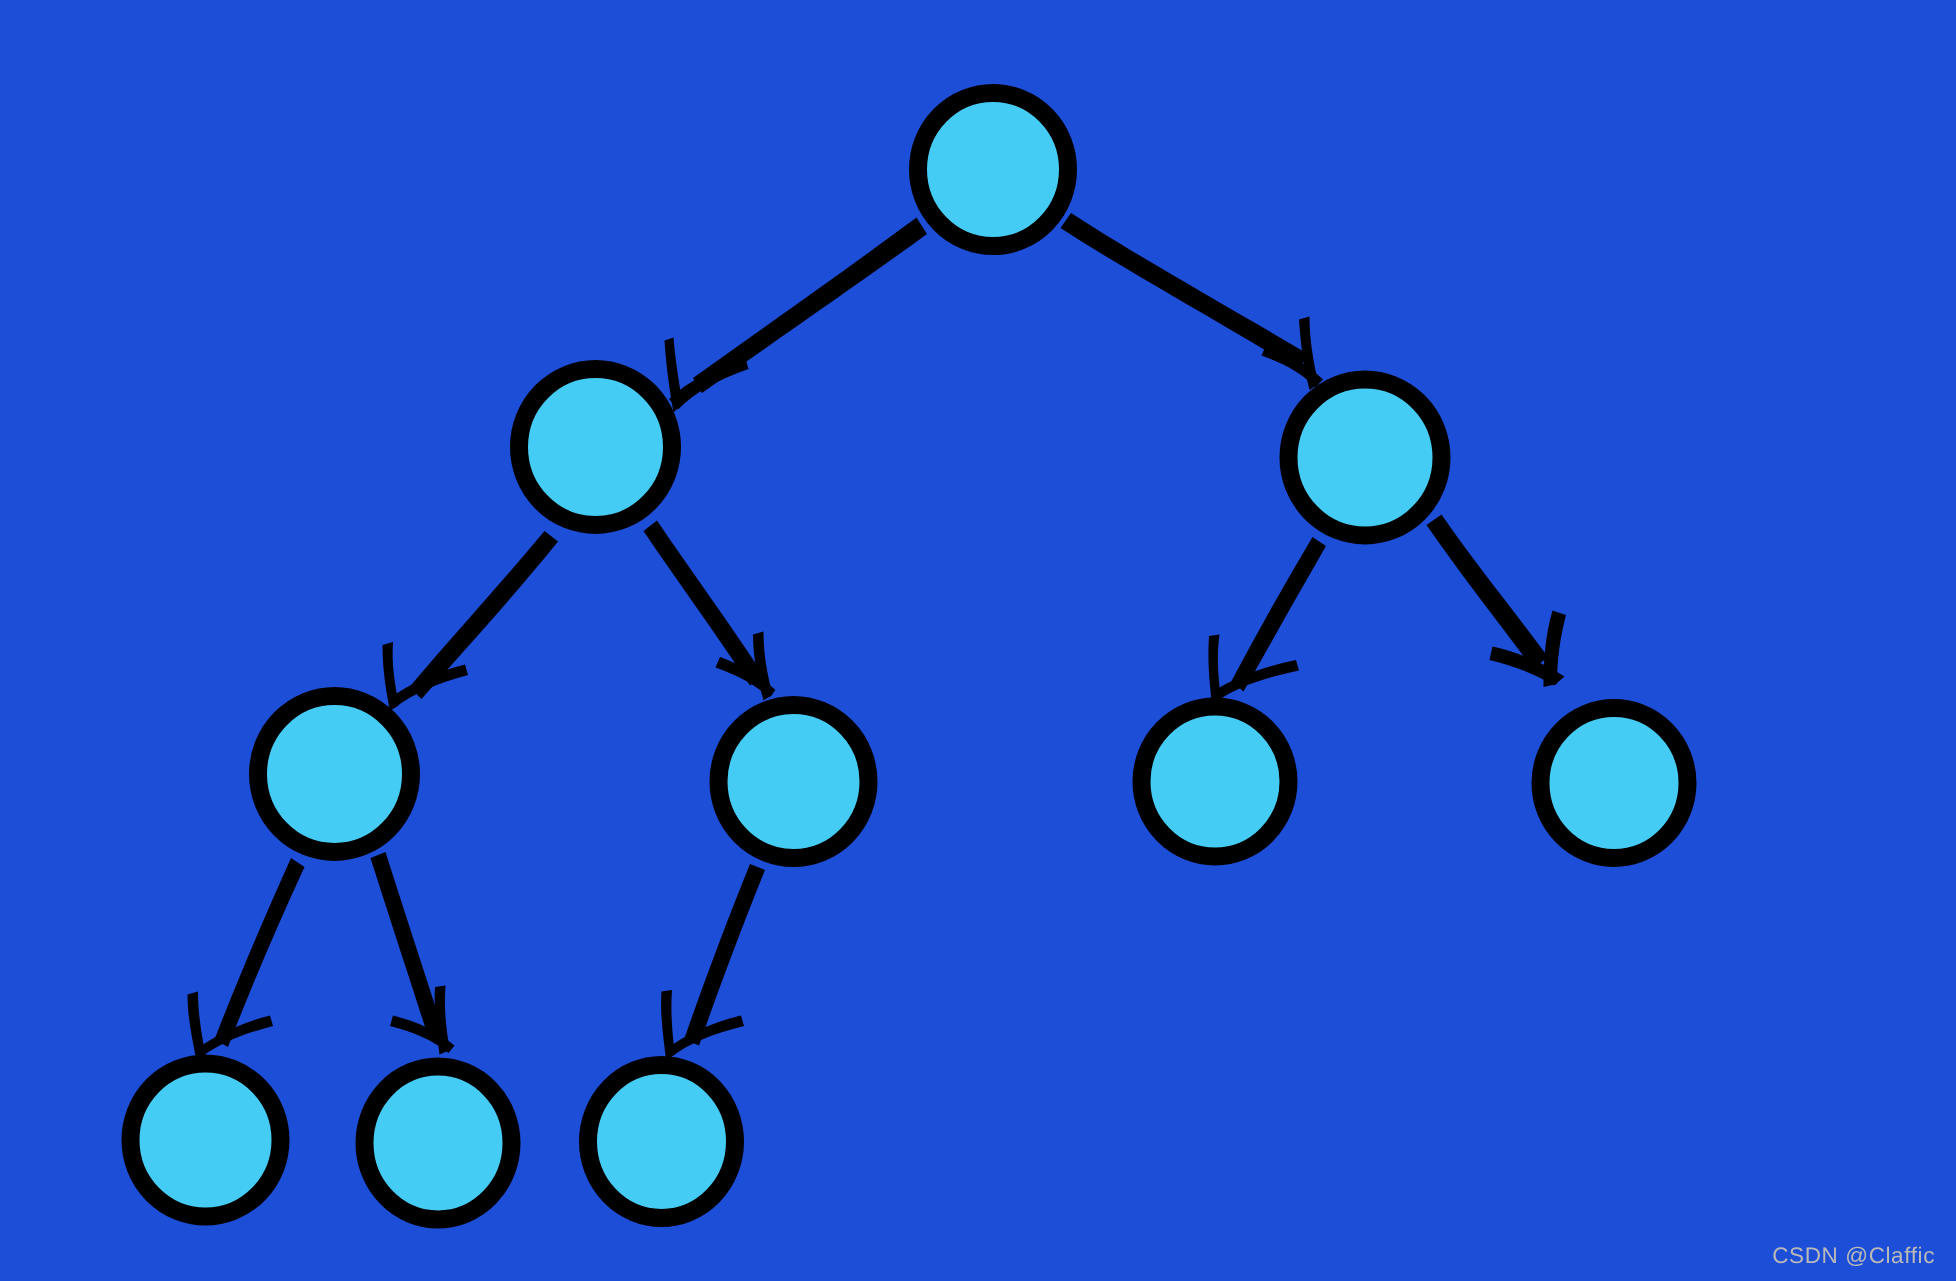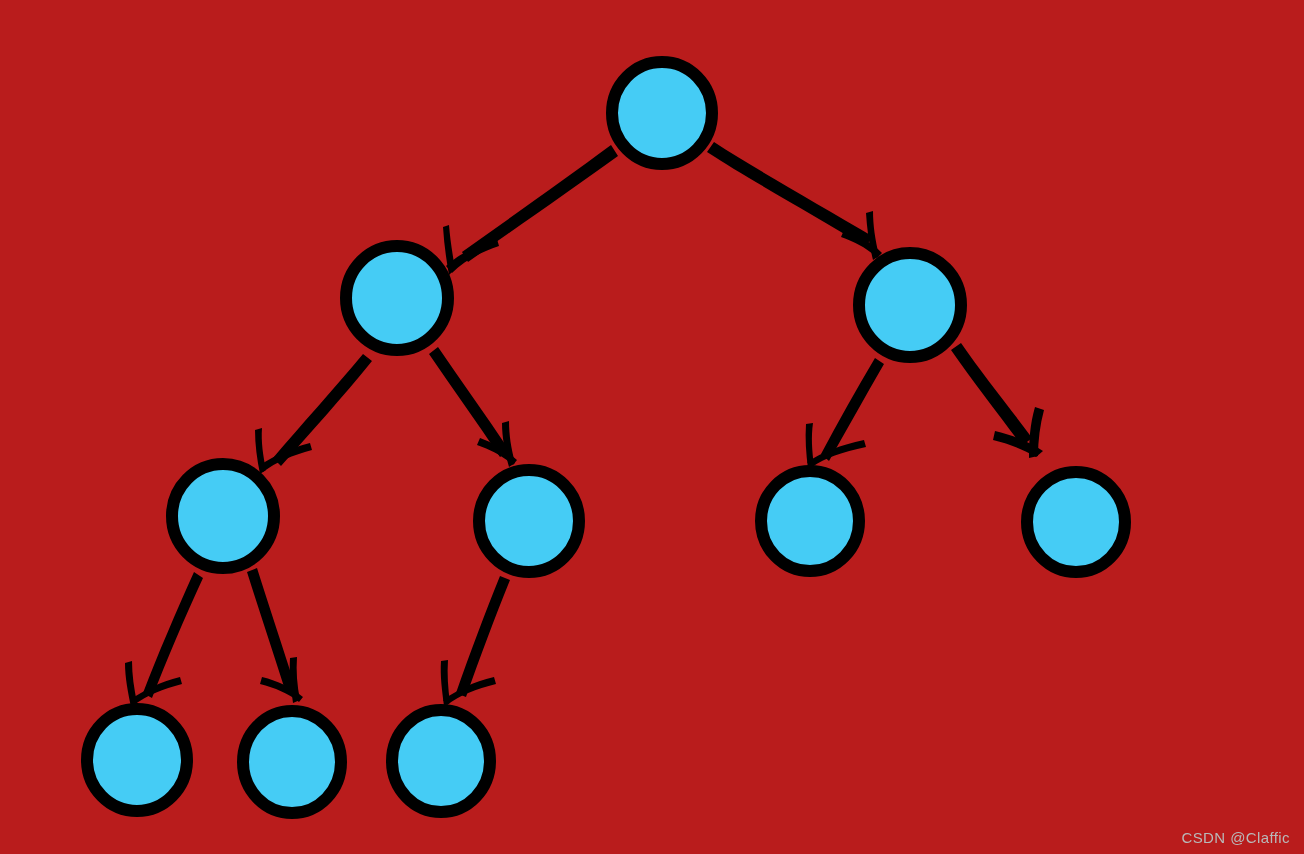--- a/index.html
+++ b/index.html
@@ -34,21 +34,21 @@
     font-size: 15px;
     font-family: "Liberation Sans", sans-serif;
     letter-spacing: 0.4px;
     user-select: none;
     white-space: nowrap;
   }
 </style>
 </head>
 <body>
 
-<div id="canvas-wrap" style="background: #b91c1c;">
+<div id="canvas-wrap" style="background: #1d4ed8;">
 
   <svg id="tree-svg" viewBox="0 0 1304 854" xmlns="http://www.w3.org/2000/svg">
 
     <g fill="#000000" stroke="none">
 
       <g>
         <path d="M 618 156 C 574 188 520 225 468 262 L 462 252 C 514 215 568 177 611 145 Z"></path>
         <path d="M 455 269 C 452 251 450 238 449 225 L 443 227 C 444 243 446 258 449 275 Z"></path>
         <path d="M 452 273 C 464 261 479 253 499 246 L 497 239 C 476 245 459 254 446 266 Z"></path>
       </g>

